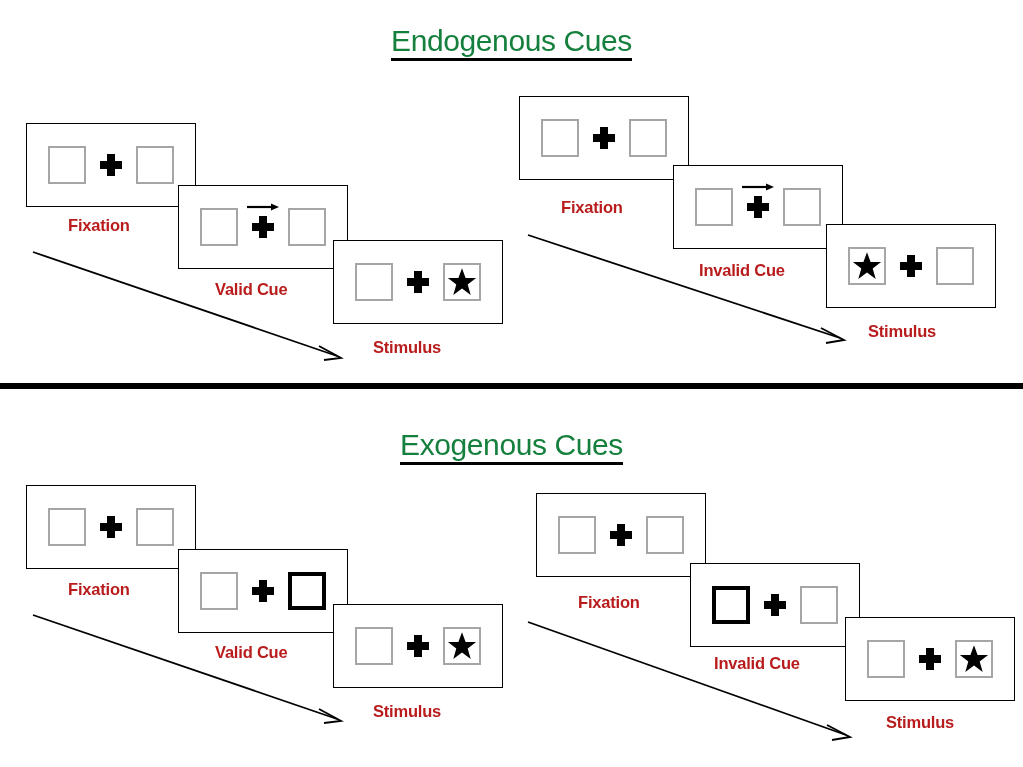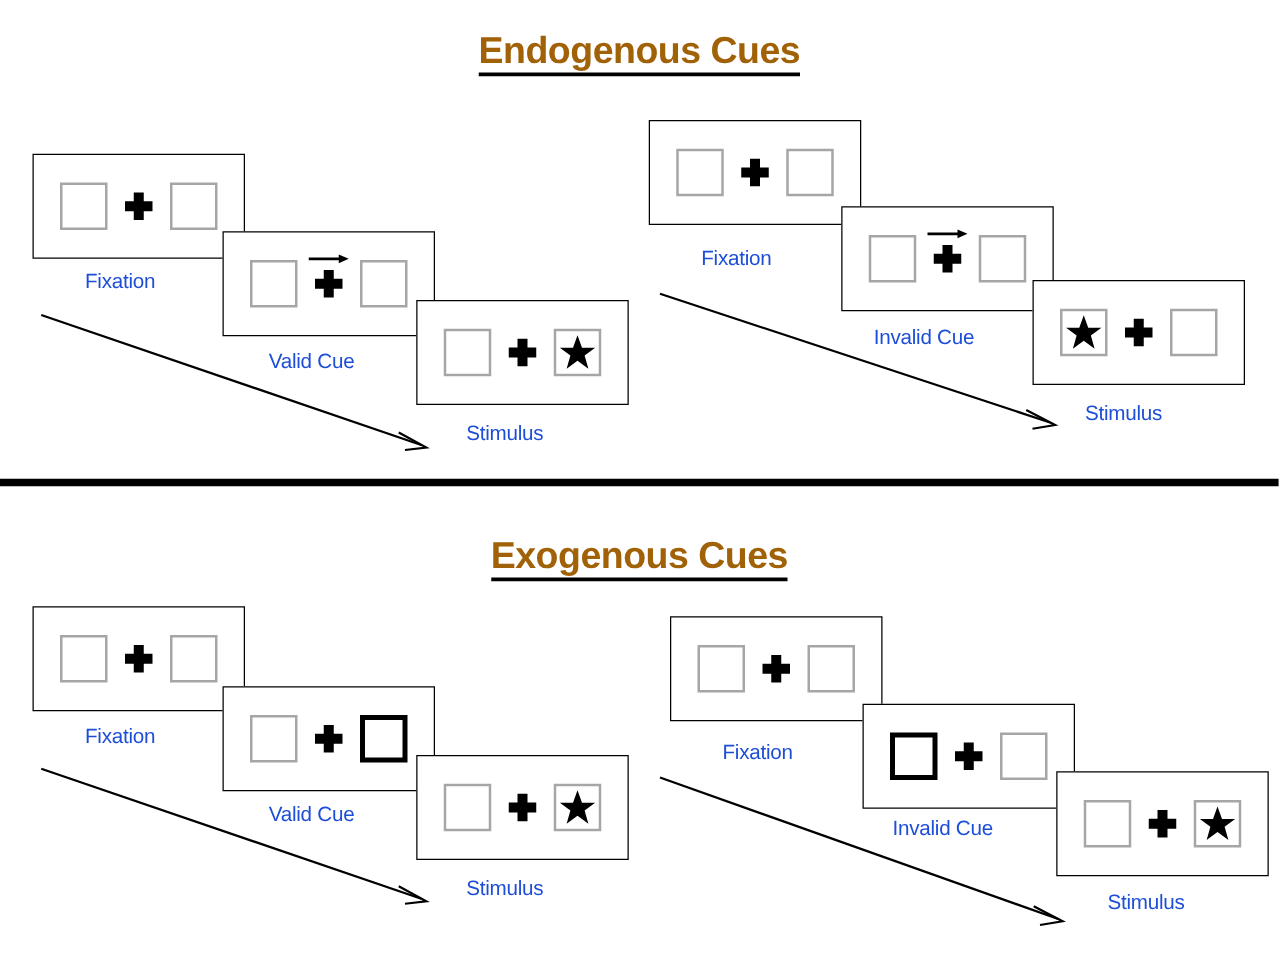--- a/index.html
+++ b/index.html
@@ -15,24 +15,24 @@
     font-family: "Liberation Sans", sans-serif;
     color: #000000;
   }
 
   
   .section-title {
     position: absolute;
     width: 100%;
     left: 0;
     text-align: center;
-    font-weight: bold;
+    font-weight: normal;
     font-size: 30px;
     letter-spacing: -0.4px;
-    color: #a16207;
+    color: #15803d;
   }
   .section-title span {
     border-bottom: 3px solid #000;
     padding-bottom: 1px;
   }
   #title-endogenous { top: 24px; }
   #title-exogenous  { top: 428px; }
 
   
   #section-divider {
@@ -115,25 +115,25 @@
     transform: translateX(-50%);
     top: -13px;
     width: 34px;
     height: 11px;
     pointer-events: none;
   }
 
   
   .stage-label {
     position: absolute;
-    font-weight: normal;
+    font-weight: bold;
     font-size: 16.5px;
     letter-spacing: -0.2px;
     white-space: nowrap;
-    color: #1d4ed8;
+    color: #b91c1c;
   }
 
   
   .flow-arrow {
     position: absolute;
     pointer-events: none;
   }
 </style>
 </head>
 <body>

